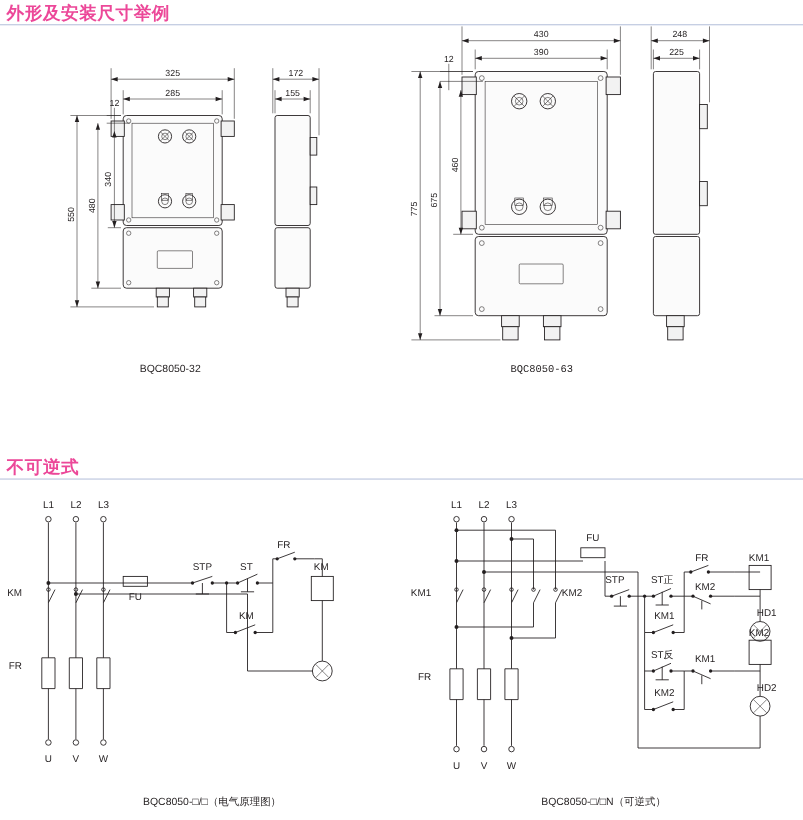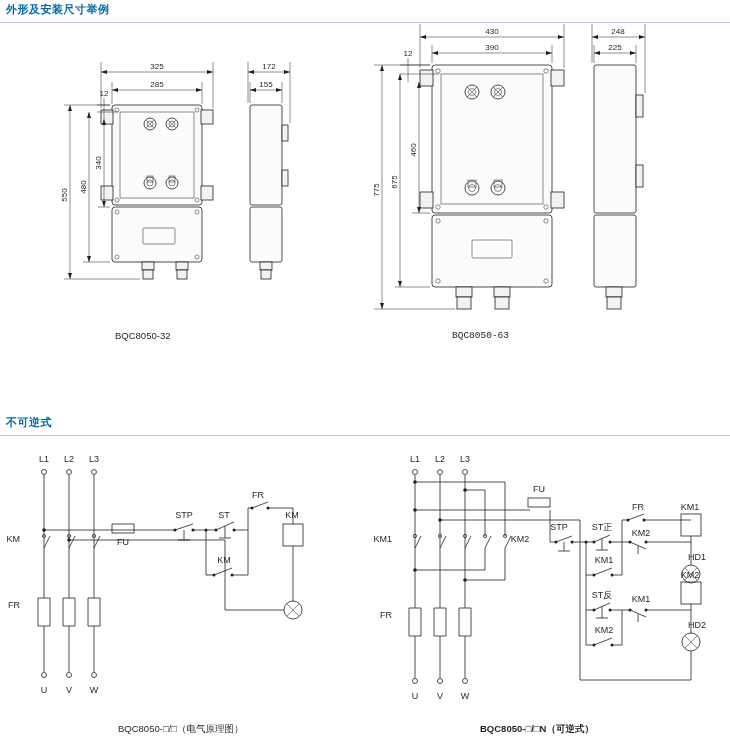--- a/index.html
+++ b/index.html
@@ -6,36 +6,37 @@
   body{
     width:730px;height:745px;
     background:#ffffff;
     font-family:"Liberation Sans", sans-serif;
     color:#231f20;
     position:relative;
     overflow:hidden;
   }
   .section-title{
     position:absolute;
-    font-size:11px;
+    font-size:16px;
     font-weight:bold;
-    color:#0369a1;
+    color:#ec4899;
     letter-spacing:.5px;
   }
   #title-dim{left:6px;top:2px;}
   #title-circuit{left:6px;top:415px;}
   .title-underline{
     position:absolute;
     height:1px;background:#b9c4dd;
   }
   .caption{
     position:absolute;
     font-size:9.5px;
     color:#231f20;
     white-space:nowrap;
+    margin-left:12px;
   }
   svg{position:absolute;left:0;top:0;overflow:visible;}
   text{font-family:"Liberation Sans", sans-serif; fill:#231f20;}
   .dimtxt{font-size:8px;}
   .lbl{font-size:9px;}
   .lnt{stroke:#231f20;stroke-width:.5;fill:none;}
   .body-fill{fill:#fbfbfb;stroke:#231f20;stroke-width:.8;}
   .body-fill2{fill:#f2f2f2;stroke:#231f20;stroke-width:.8;}
   .wire{stroke:#231f20;stroke-width:.8;fill:none;}
   .dot{fill:#231f20;}
@@ -586,13 +587,13 @@
       <circle class="dot" cx="612" cy="195" r="1.5"></circle>
     </g>
 
     <line class="wire" x1="580" y1="230" x2="691" y2="230"></line>
     <line class="wire" x1="691" y1="201" x2="691" y2="230"></line>
     <line class="wire" x1="691" y1="133" x2="691" y2="133"></line>
   </g>
 </svg>
 
 <div class="caption" style="left:118px;top:723px;">BQC8050-□/□（电气原理图）</div>
-<div class="caption" style="left:480px;top:723px;font-weight:bold;">BQC8050-□/□N（可逆式）</div>
+<div class="caption" style="left:480px;top:723px;">BQC8050-□/□N（可逆式）</div>
 
 </body></html>

